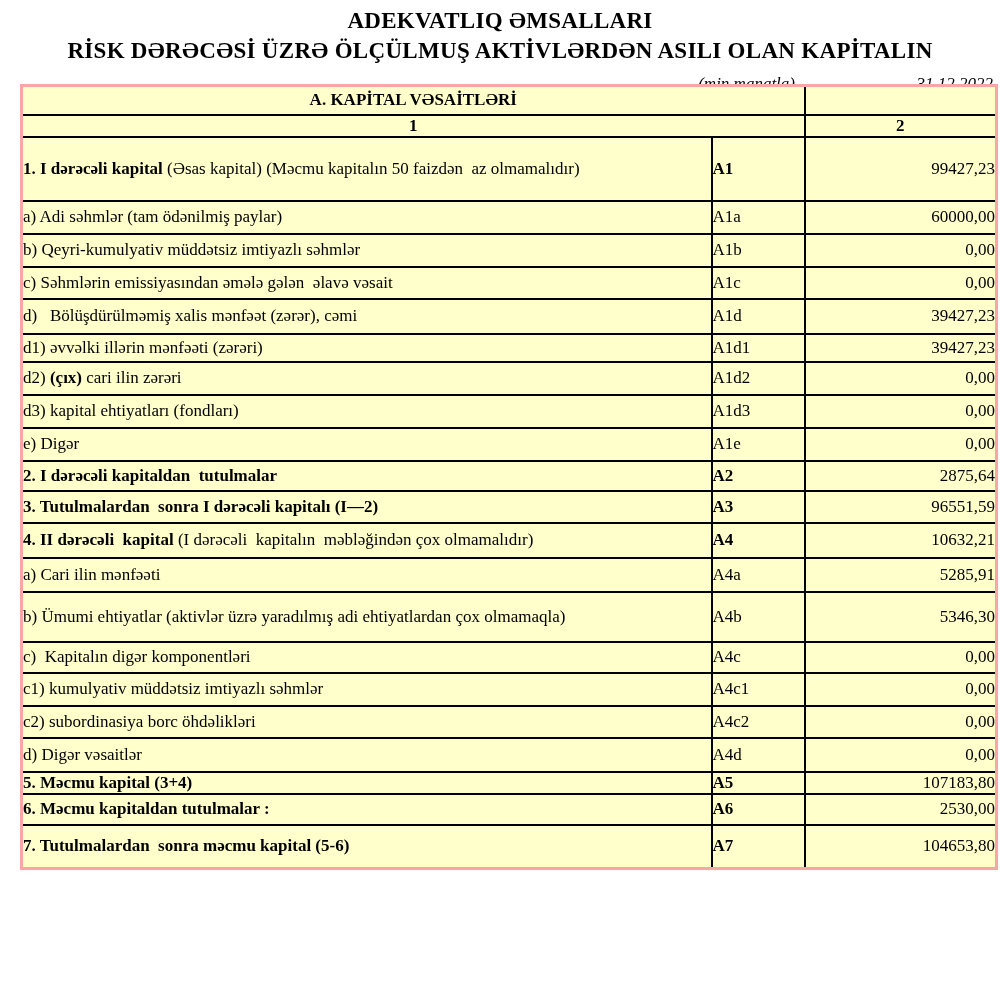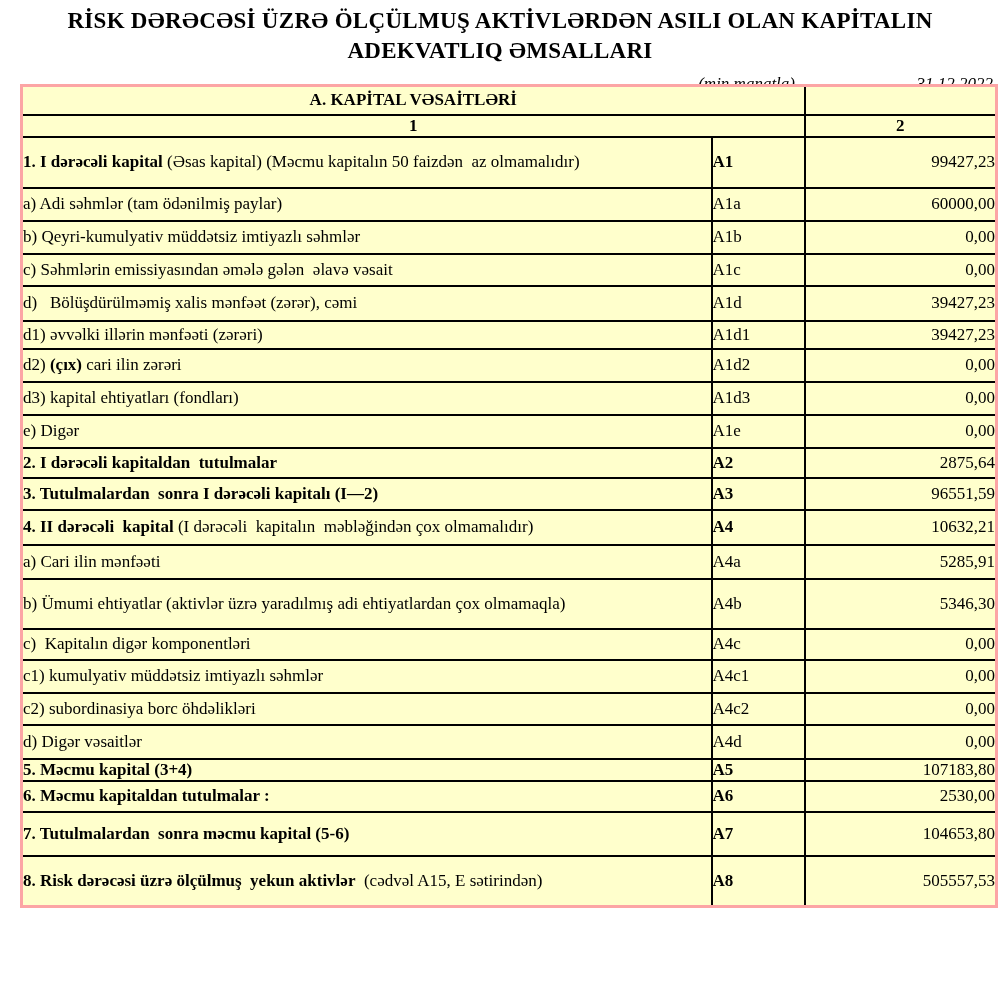--- a/index.html
+++ b/index.html
@@ -46,22 +46,22 @@
   td.lbl  { text-align:left; white-space:pre-wrap; line-height:1.15; padding-left:5px; }
   td.ind1 { padding-left:11px; }
   td.ind2 { padding-left:31px; }
   .b { font-weight:bold; }
   tr.hdr td { font-weight:bold; text-align:center; }
 </style>
 </head>
 <body>
 
 <div class="title">
+  <div>ADEKVATLIQ ƏMSALLARI</div>
   <div>RİSK DƏRƏCƏSİ ÜZRƏ ÖLÇÜLMUŞ AKTİVLƏRDƏN ASILI OLAN KAPİTALIN</div>
-  <div>ADEKVATLIQ ƏMSALLARI</div>
 </div>
 
 <div class="meta">
   <span class="unit">(min manatla)</span>
   <span class="date">31.12.2022</span>
 </div>
 
 <table class="cap">
   <colgroup>
       <col style="width:690px">
@@ -71,21 +71,21 @@
   <tbody>
   <tr class="hdr" style="height:29px">
     <td colspan="2">A. KAPİTAL VƏSAİTLƏRİ</td>
     <td class="val"></td>
   </tr>
   <tr class="hdr" style="height:22px">
     <td colspan="2">1</td>
     <td class="val" style="text-align:center;padding-right:0">2</td>
   </tr>
 
-  <tr style="height:51px">
+  <tr style="height:64px">
     <td class="lbl"><span></span><span class="b">1. I dərəcəli kapital</span><span> (Əsas kapital) (Məcmu kapitalın 50 faizdən  az olmamalıdır)</span></td>
     <td class="code b">A1</td>
     <td class="val">99427,23</td>
   </tr>
   <tr style="height:33px">
     <td class="lbl ind1"><span>a) Adi səhmlər (tam ödənilmiş paylar)</span><span class="b"></span><span></span></td>
     <td class="code">A1a</td>
     <td class="val">60000,00</td>
   </tr>
   <tr style="height:33px">
@@ -176,19 +176,14 @@
   <tr style="height:31px">
     <td class="lbl"><span></span><span class="b">6. Məcmu kapitaldan tutulmalar :</span><span></span></td>
     <td class="code b">A6</td>
     <td class="val">2530,00</td>
   </tr>
   <tr style="height:44px">
     <td class="lbl"><span></span><span class="b">7. Tutulmalardan  sonra məcmu kapital (5-6)</span><span></span></td>
     <td class="code b">A7</td>
     <td class="val">104653,80</td>
   </tr>
-  <tr style="height:51px">
-    <td class="lbl"><span></span><span class="b">8. Risk dərəcəsi üzrə ölçülmuş  yekun aktivlər</span><span>  (cədvəl A15, E sətirindən)</span></td>
-    <td class="code b">A8</td>
-    <td class="val">505557,53</td>
-  </tr>
   </tbody>
 </table>
 
 </body></html>

